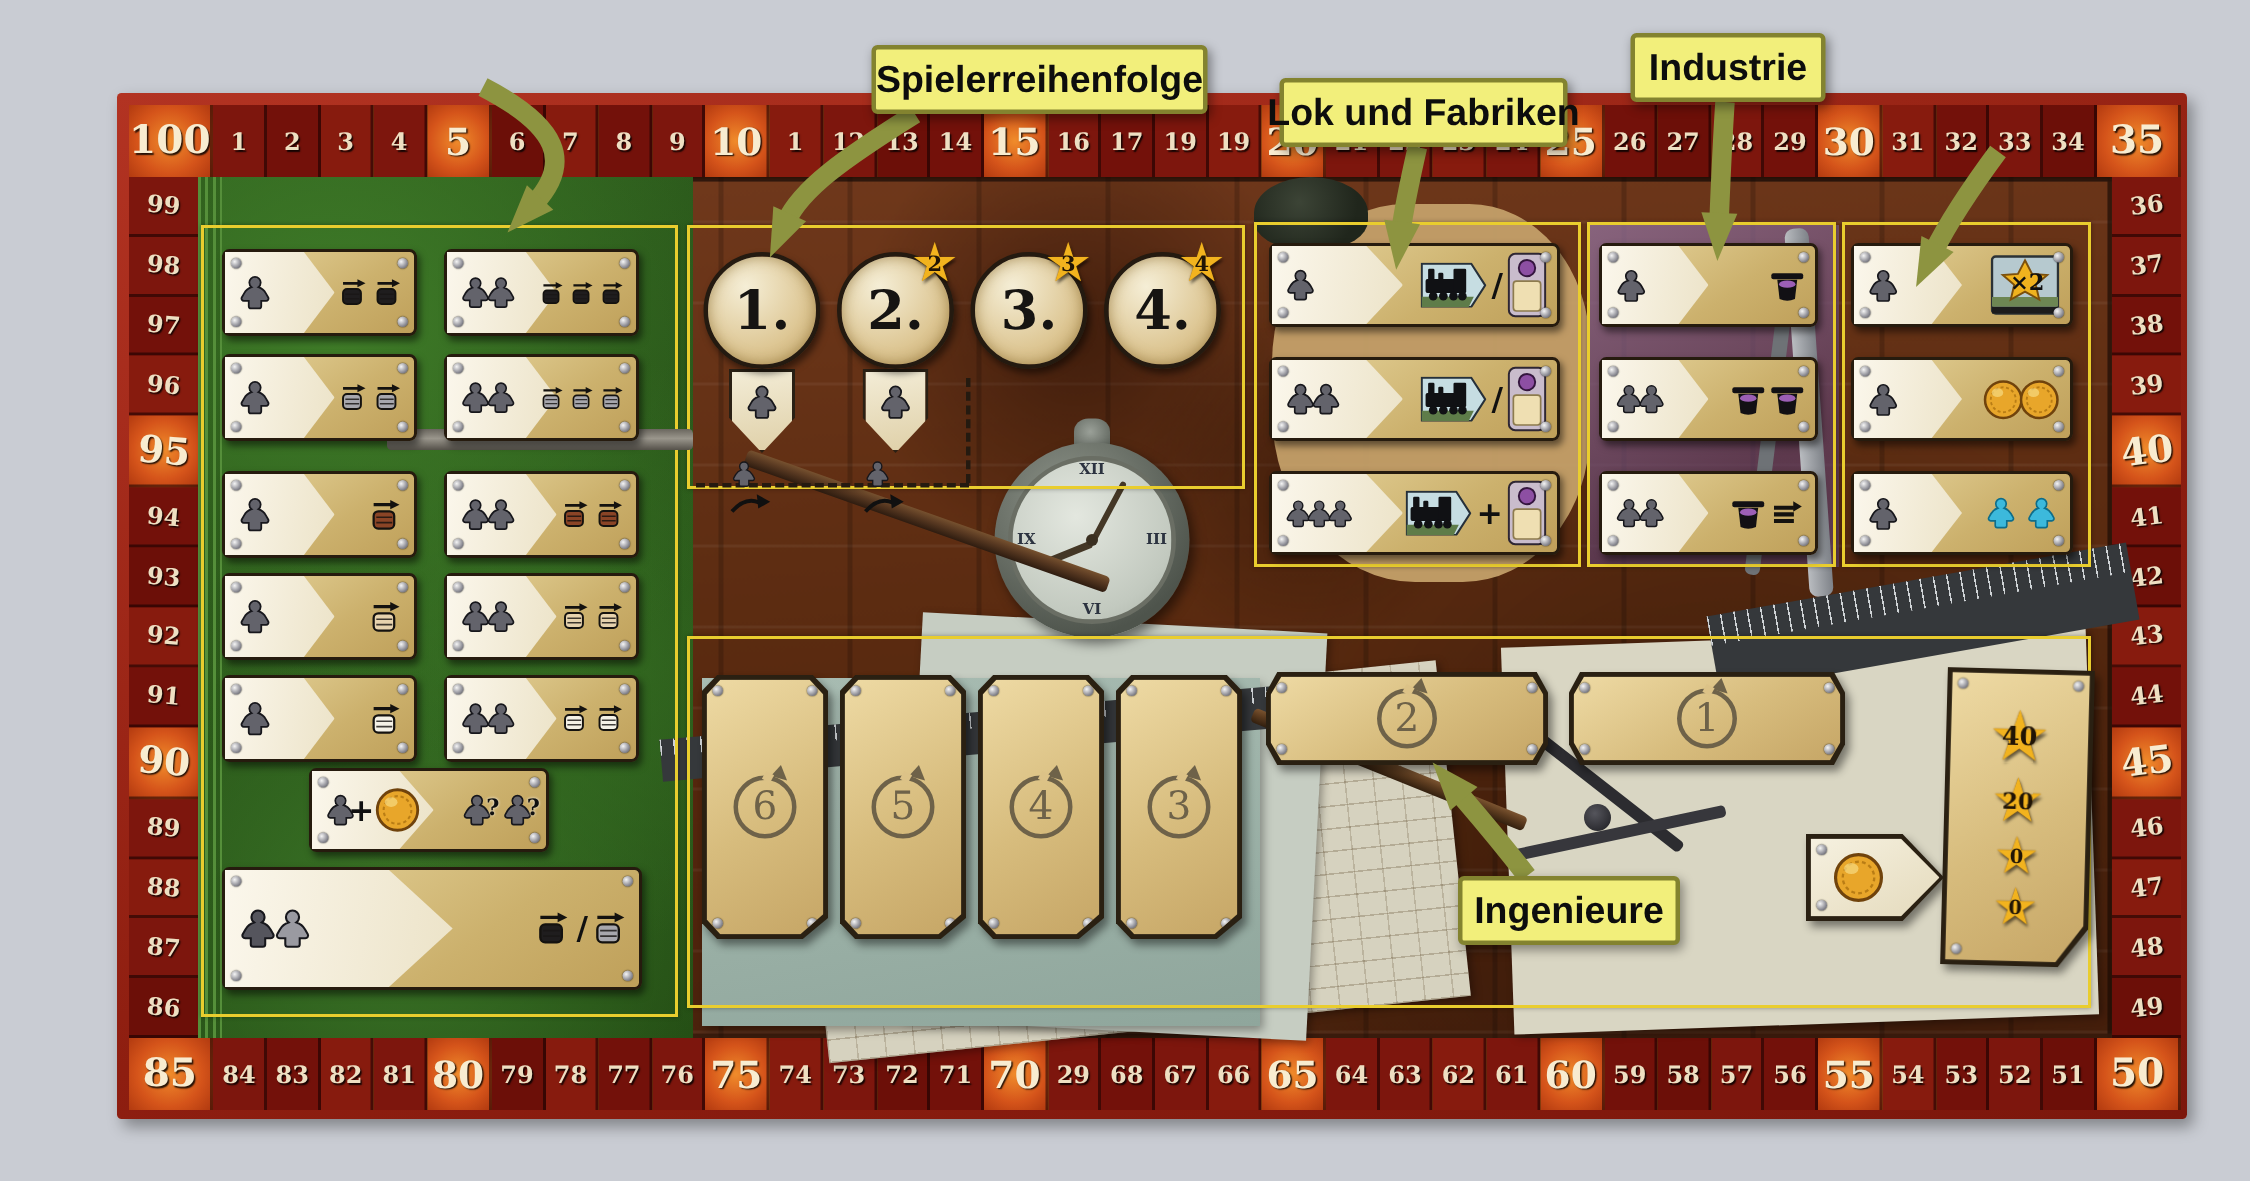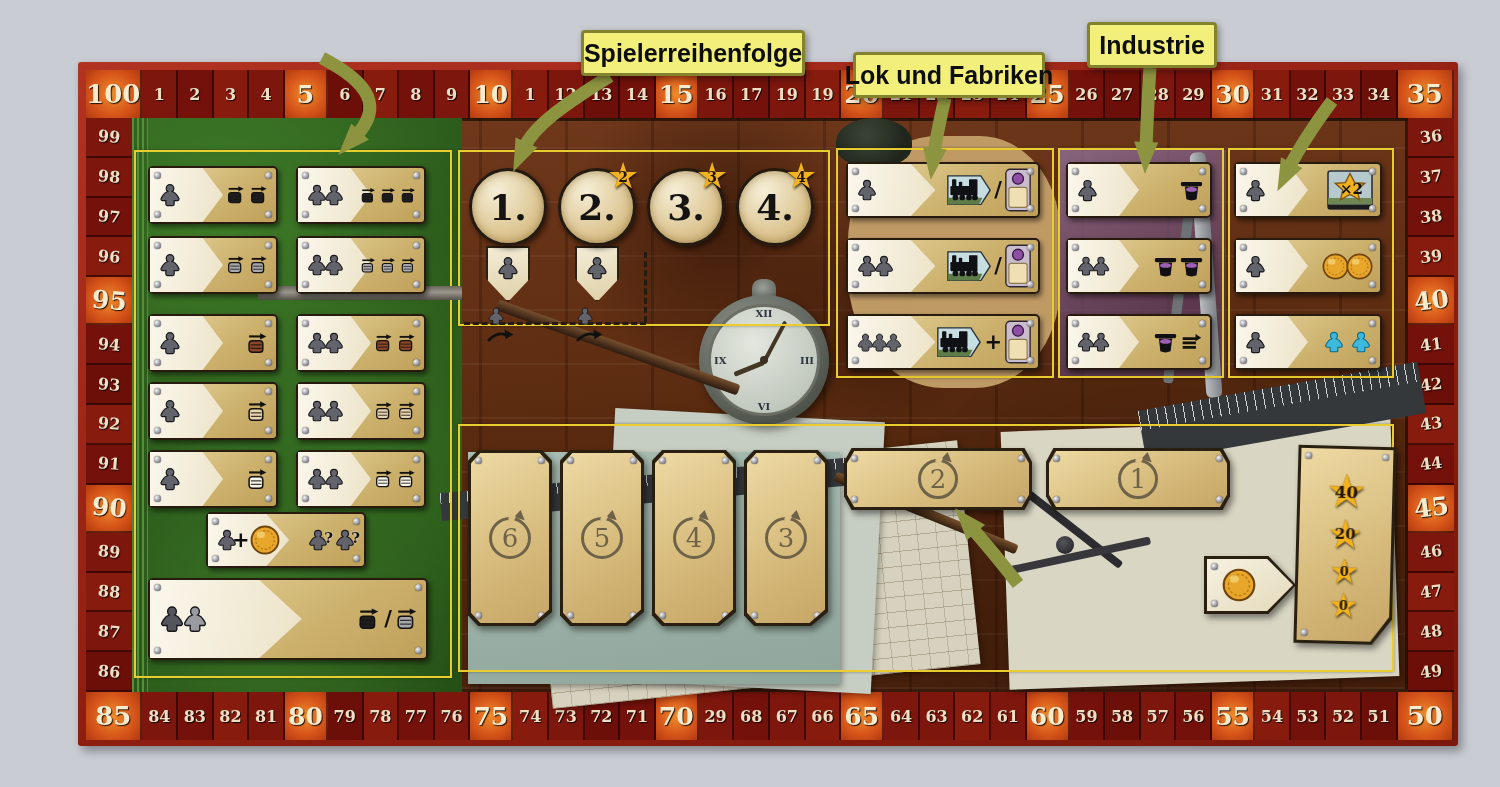--- a/index.html
+++ b/index.html
@@ -138,21 +138,21 @@
   <div id="green">
     <div id="green-pages"></div>
   </div>
 
   <div class="deco" style="left:848px;top:136px;width:212px;height:252px;z-index:5;border-radius:42% 38% 40% 45%;background:radial-gradient(circle at 40% 30%,#d8b57e,#c09а66 60%,#a9834f);background-color:#c4a069;opacity:.95;"></div>
   <div class="deco" style="left:836px;top:118px;width:76px;height:48px;z-index:6;border-radius:50% 50% 40% 40%;background:radial-gradient(circle at 40% 35%,#3c4436,#20261c 70%);"></div>
   <div class="deco" style="left:1058px;top:150px;width:168px;height:228px;z-index:5;background:linear-gradient(150deg,#8f6f96cc,#5e3f68b0 70%);"></div>
   <div class="deco" style="left:1198px;top:152px;width:16px;height:246px;z-index:6;transform:rotate(-4deg);background:linear-gradient(90deg,#b9bcc0,#7e8288);border-radius:6px;"></div>
   <div class="deco" style="left:1176px;top:168px;width:10px;height:216px;z-index:6;transform:rotate(7deg);background:#6e7276;border-radius:4px;"></div>
 
-  <div class="deco" style="left:699px;top:295px;width:130px;height:130px;z-index:6;">
+  <div class="deco" style="left:663px;top:295px;width:130px;height:130px;z-index:6;">
     <div style="position:absolute;left:53px;top:-16px;width:24px;height:22px;background:radial-gradient(circle at 45% 40%,#9aa098,#565c54);border-radius:40% 40% 20% 20%;"></div>
     <div style="position:absolute;inset:0;border-radius:50%;background:radial-gradient(circle at 38% 30%,#8e948a,#4e544c 75%);box-shadow:3px 4px 8px rgba(0,0,0,.5);"></div>
     <div id="clock-face"></div>
     <div class="clock-hand" style="width:46px;height:4px;transform:rotate(-62deg);"></div>
     <div class="clock-hand" style="width:32px;height:5px;transform:rotate(158deg);"></div>
     <div style="position:absolute;left:50%;top:50%;width:8px;height:8px;margin:-4px;border-radius:50%;background:#3a2f20;"></div>
     <span class="cnum" style="left:50%;top:13px;transform:translateX(-50%);">XII</span>
     <span class="cnum" style="right:15px;top:50%;transform:translateY(-50%);">III</span>
     <span class="cnum" style="left:50%;bottom:13px;transform:translateX(-50%);">VI</span>
     <span class="cnum" style="left:15px;top:50%;transform:translateY(-50%);">IX</span>
@@ -506,20 +506,23 @@
 
   <div class="callout" style="left:560px;top:30px;width:224px;height:46px;margin-left:21px;">
       <span>Spielerreihenfolge</span>
     </div>
   <div class="callout" style="left:853px;top:52px;width:192px;height:46px;">
       <span>Lok und Fabriken</span>
     </div>
   <div class="callout" style="left:1087px;top:22px;width:130px;height:46px;">
       <span>Industrie</span>
     </div>
+  <div class="callout" style="left:972px;top:584px;width:148px;height:46px;">
+      <span>Ingenieure</span>
+    </div>
 <div class="card" style="left: 148px; top: 166px; width: 130px; height: 58px;">
       <div class="carrow" style="width:58%"></div>
       <div class="screw s-tl"></div>
       <div class="screw s-tr"></div>
       <div class="screw s-bl"></div>
       <div class="screw s-br"></div>
       <div class="cin">
         <div class="ml">
           <svg viewBox="0 0 24 24" width="26" height="26" style="display:block">
             <path d="M12 2.4c1.95 0 3.5 1.55 3.5 3.5 0 1.15-.55 2.2-1.4 2.85 1.95.6 3.6 1.95 4.6 3.75l1.45 2.6c.5.95-.2 2.1-1.3 2.1h-3v3.2c0 .75-.6 1.35-1.35 1.35H9.5c-.75 0-1.35-.6-1.35-1.35v-3.2h-3c-1.1 0-1.8-1.15-1.3-2.1l1.45-2.6c1-1.8 2.65-3.15 4.6-3.75-.85-.65-1.4-1.7-1.4-2.85 0-1.95 1.55-3.5 3.5-3.5z" fill="#63636b" stroke="#17171c" stroke-width="1.1"></path>

